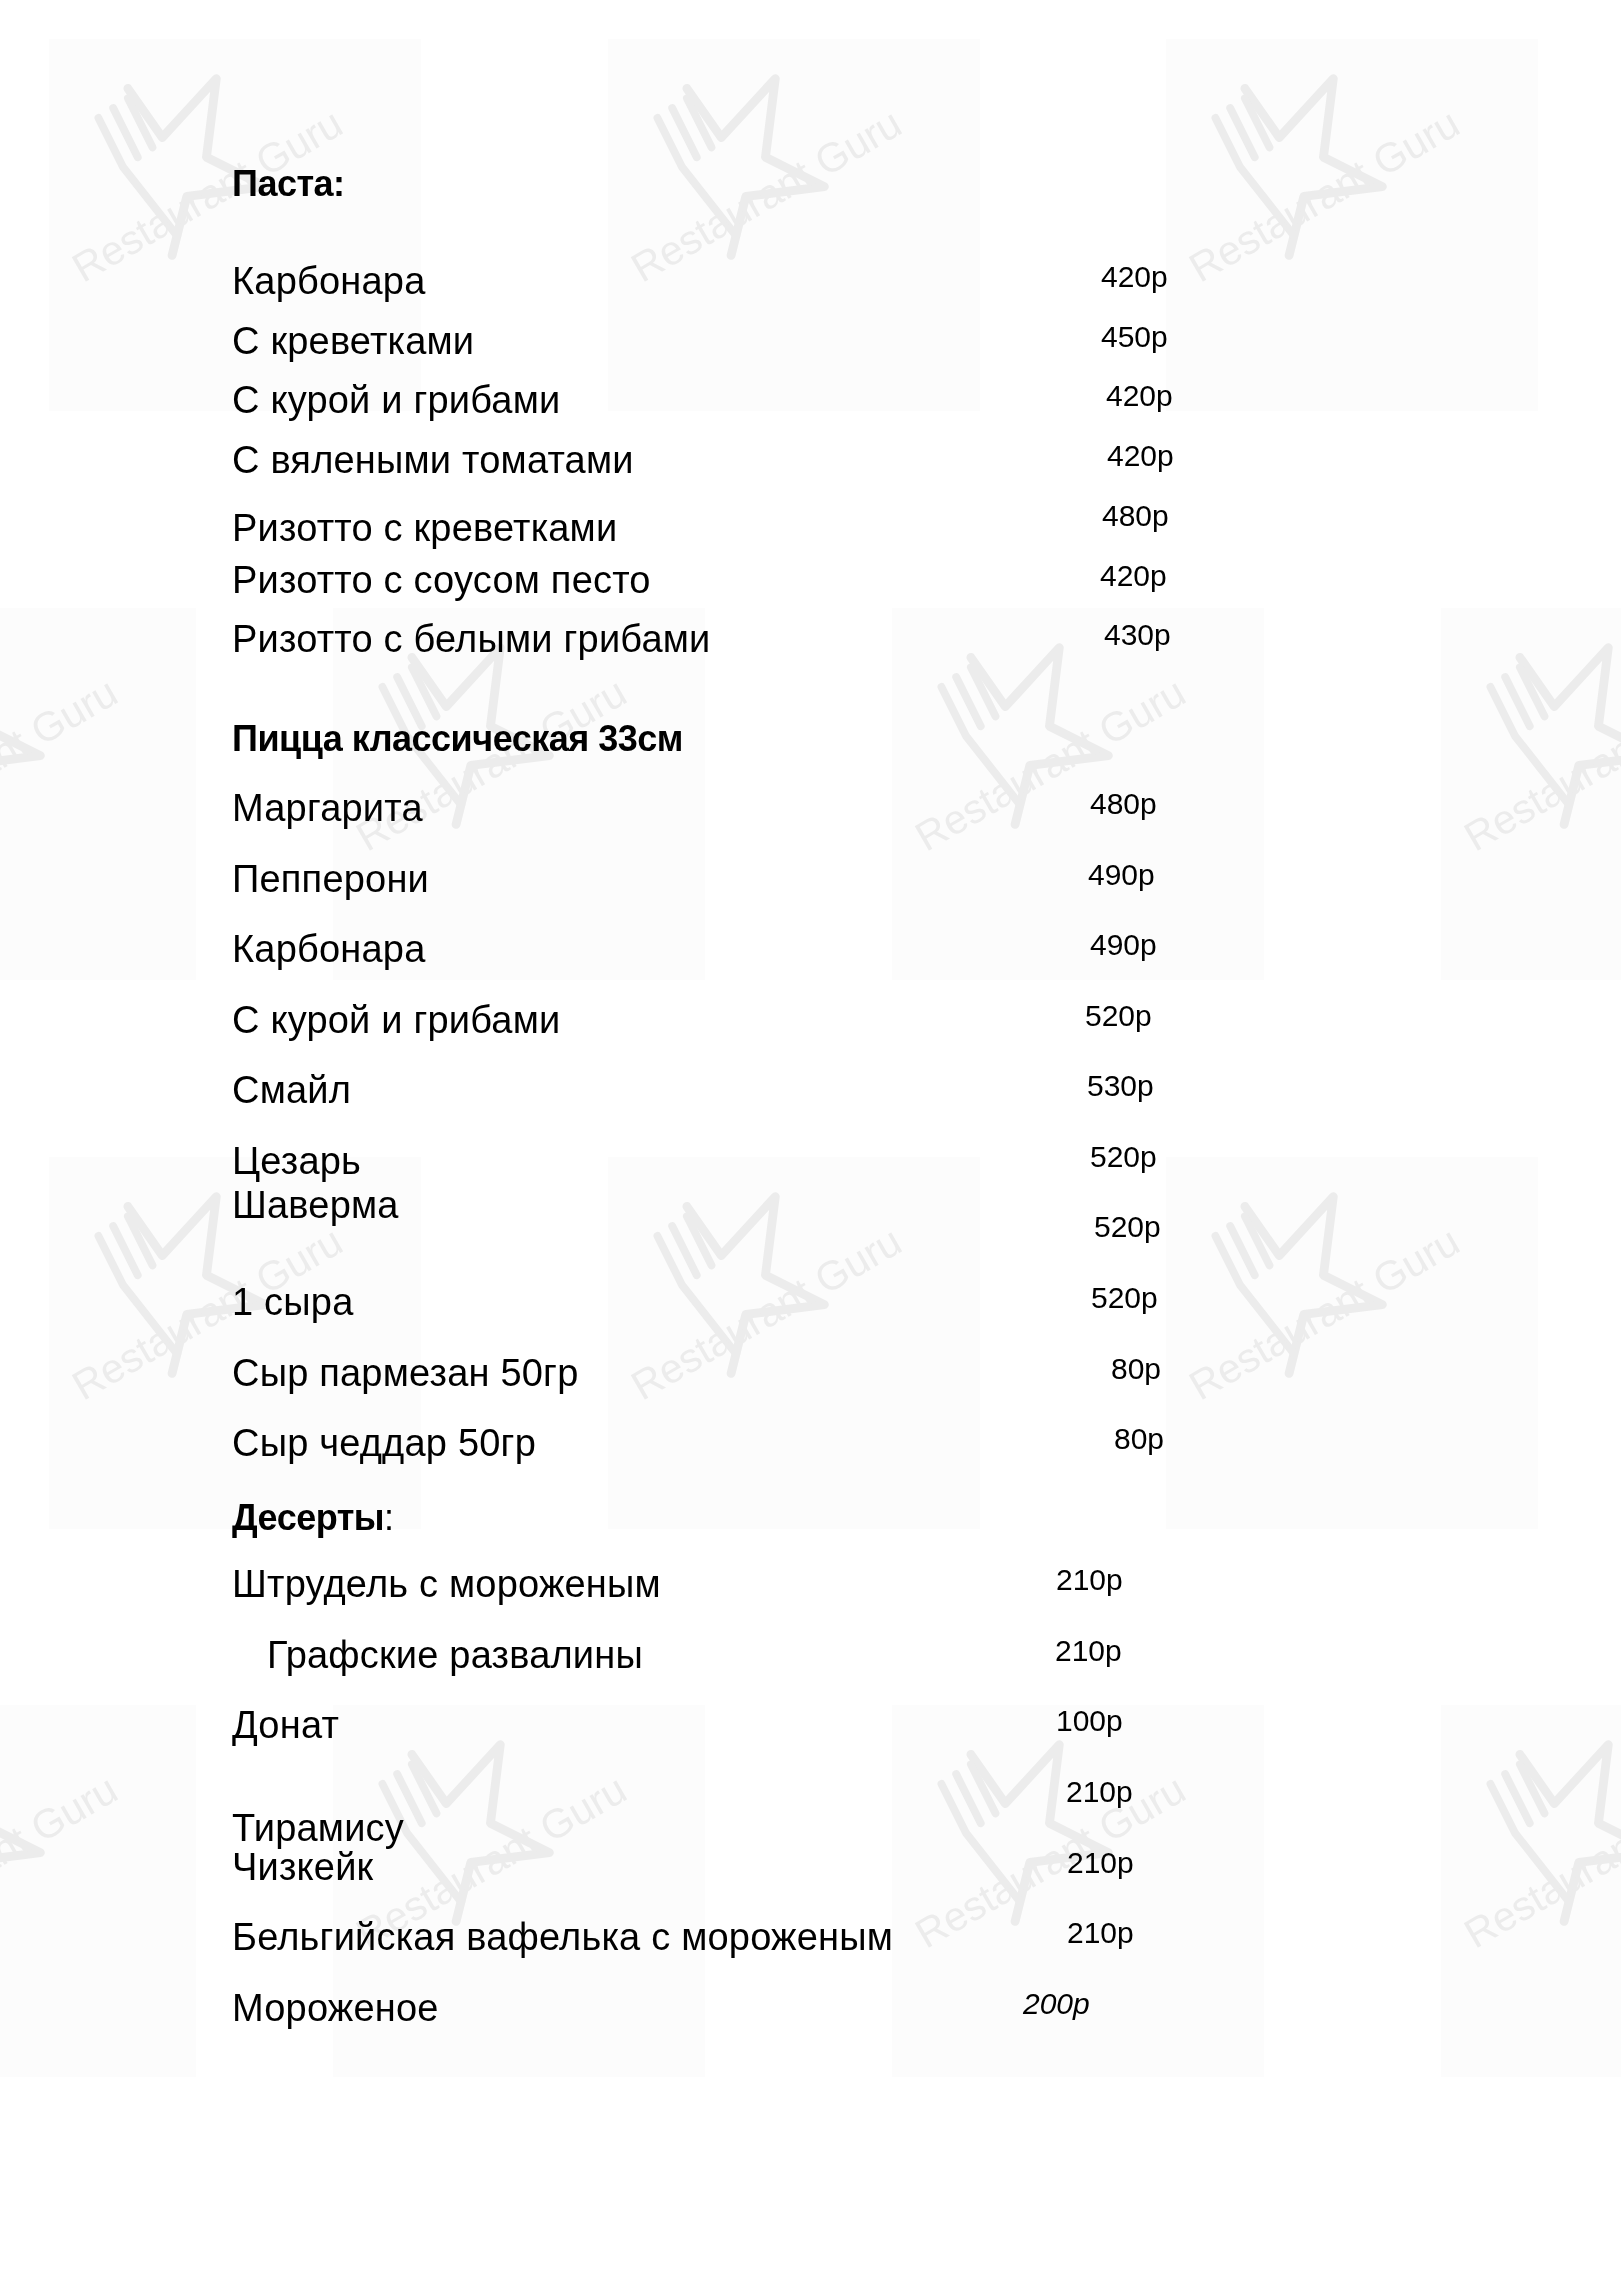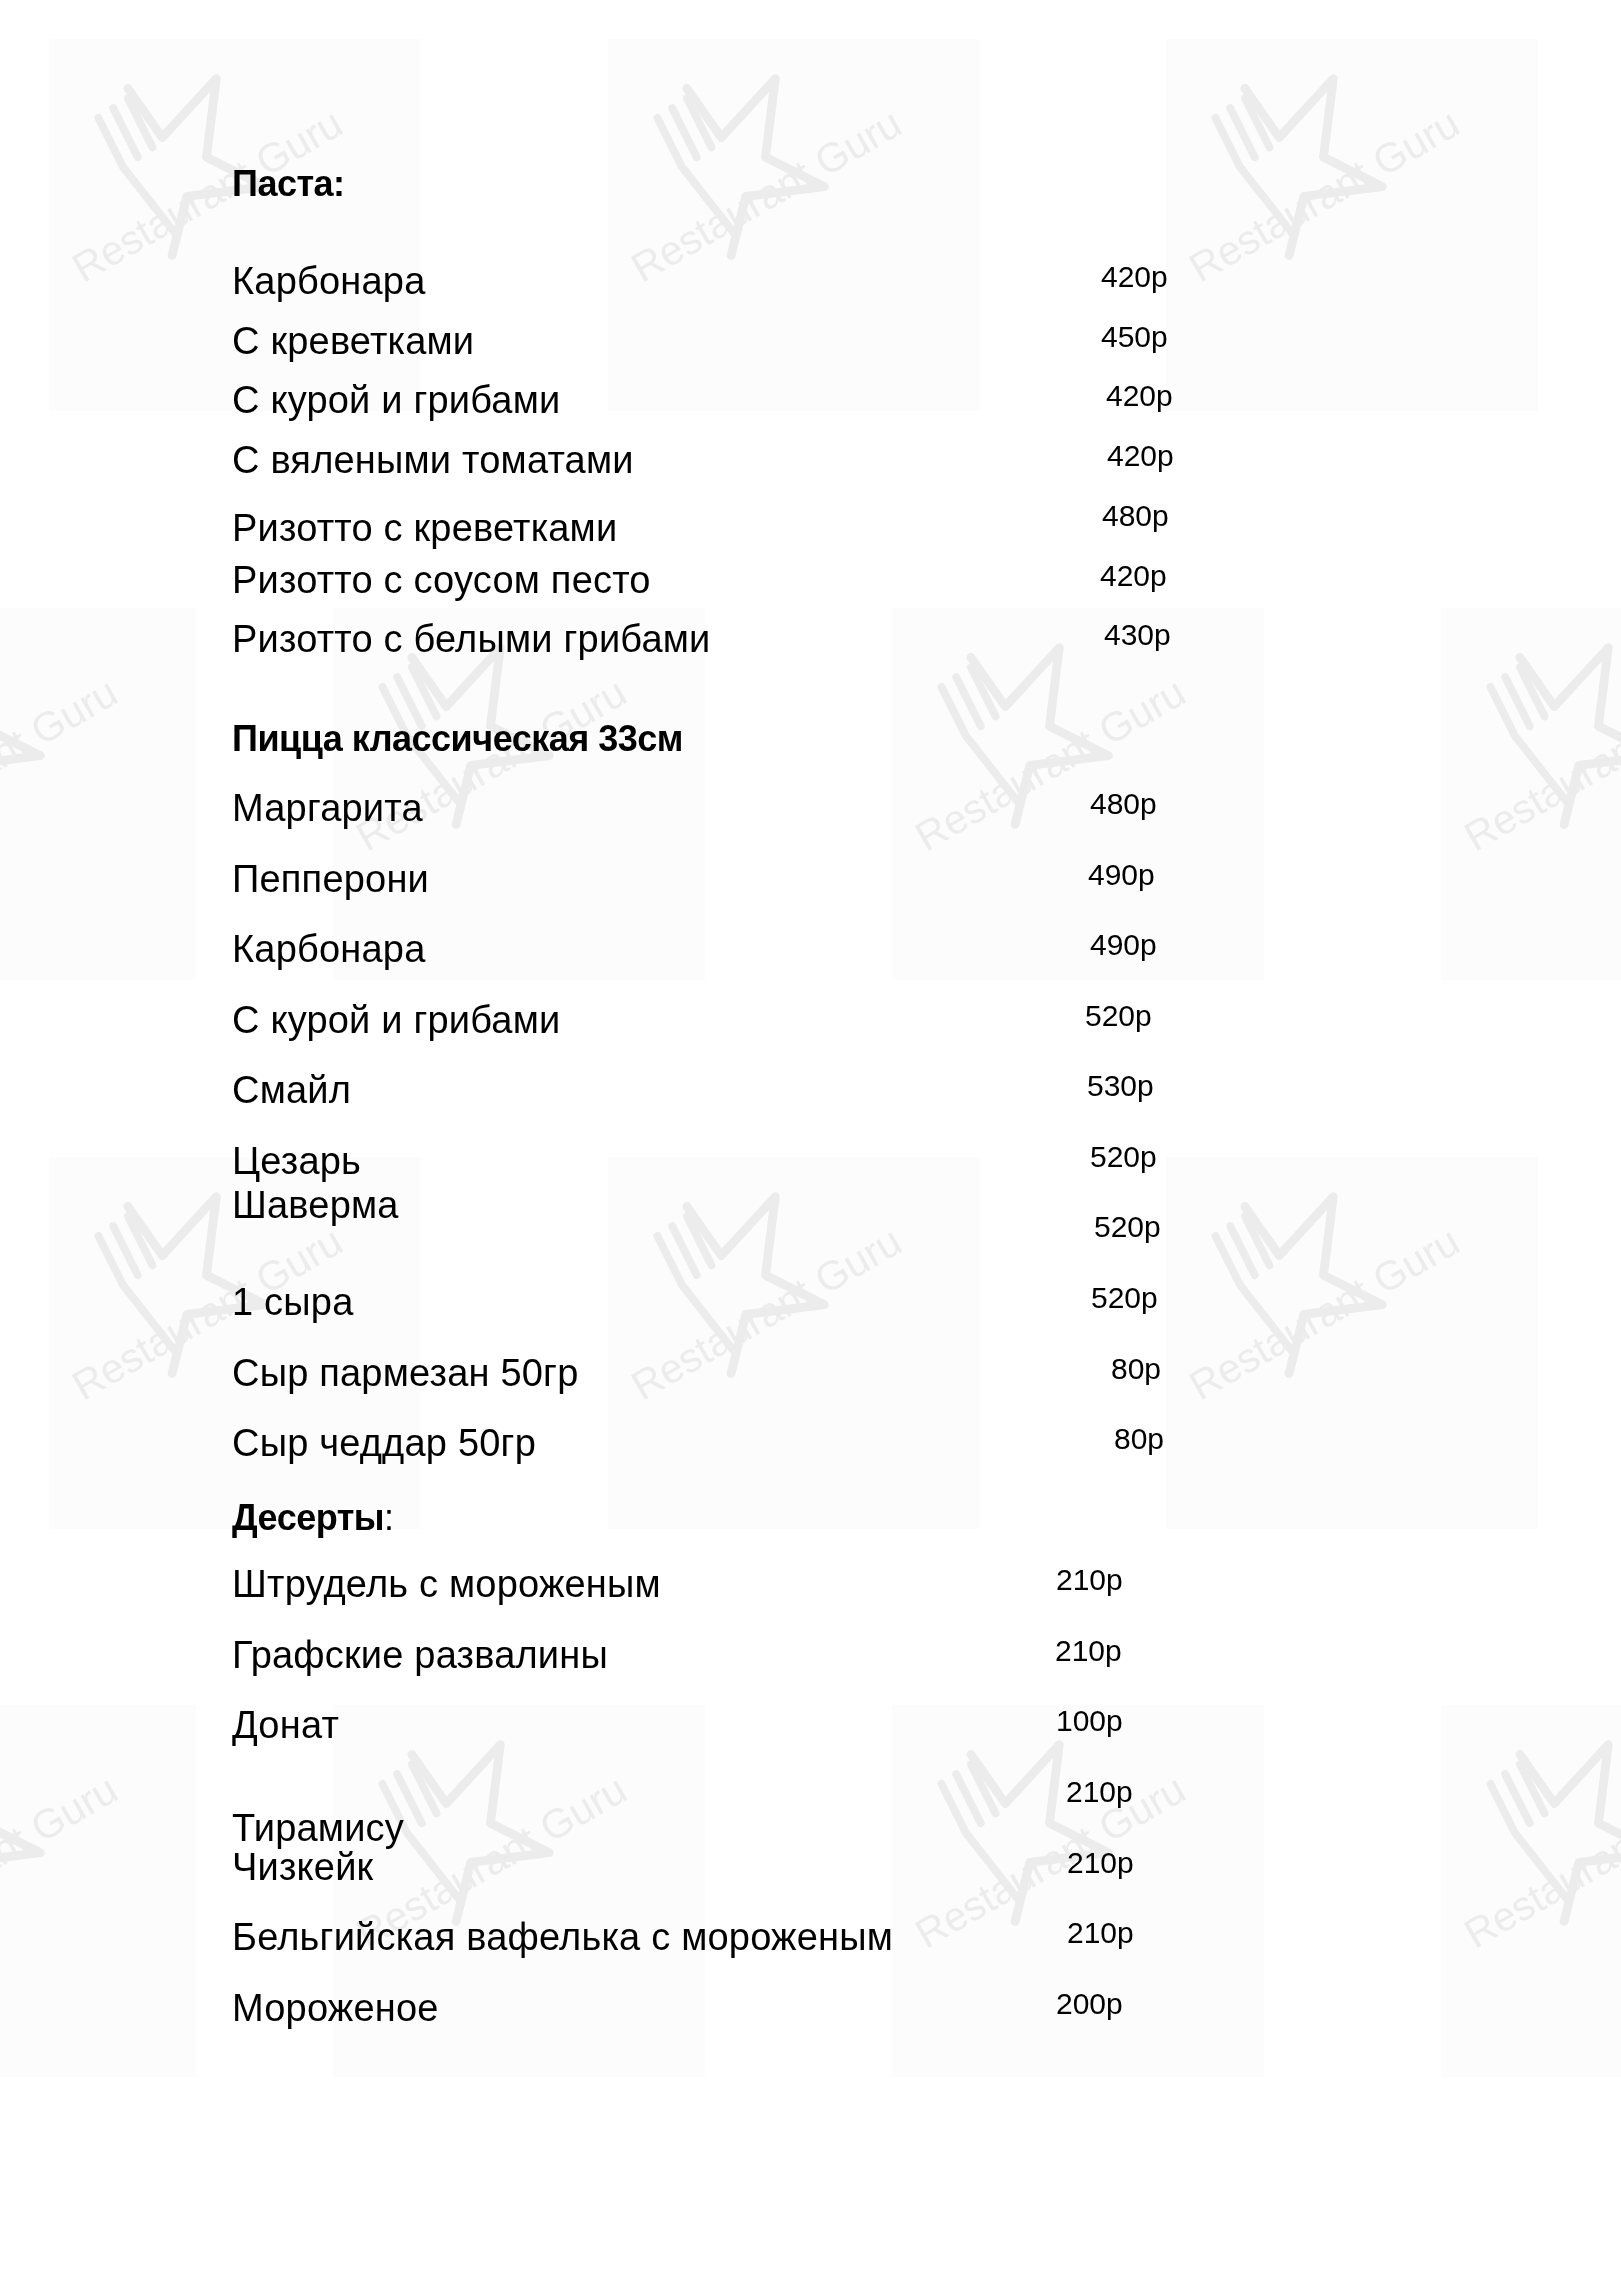--- a/index.html
+++ b/index.html
@@ -195,32 +195,32 @@
     <div class="item-name" style="top:1422px;">Сыр чеддар 50гр</div>
     <div class="item-price" style="top:1422px;left:1114px;">80р</div>
   </div>
 
   <div>
     <div class="heading" style="top:1497px;"><span>Десерты</span><span style="font-weight:normal;">:</span></div>
 
     <div class="item-name" style="top:1563px;">Штрудель с мороженым</div>
     <div class="item-price" style="top:1563px;left:1056px;">210р</div>
 
-    <div class="item-name" style="top:1634px;">Графские развалины</div>
+    <div class="item-name" style="top:1634px;margin-left:35px;">Графские развалины</div>
     <div class="item-price" style="top:1634px;left:1055px;">210р</div>
 
     <div class="item-name" style="top:1704px;">Донат</div>
     <div class="item-price" style="top:1704px;left:1056px;">100р</div>
 
     <div class="item-name" style="top:1775px;margin-top:32px;">Тирамису</div>
     <div class="item-price" style="top:1775px;left:1066px;">210р</div>
 
     <div class="item-name" style="top:1846px;">Чизкейк</div>
     <div class="item-price" style="top:1846px;left:1067px;">210р</div>
 
     <div class="item-name" style="top:1916px;">Бельгийская вафелька с мороженым</div>
     <div class="item-price" style="top:1916px;left:1067px;">210р</div>
 
     <div class="item-name" style="top:1987px;">Мороженое</div>
-    <div class="item-price" style="top:1987px;left:1056px;">200р</div>
+    <div class="item-price" style="top:1987px;left:1023px;font-style:italic;">200р</div>
   </div>
 </div>
 
 
 </body></html>

